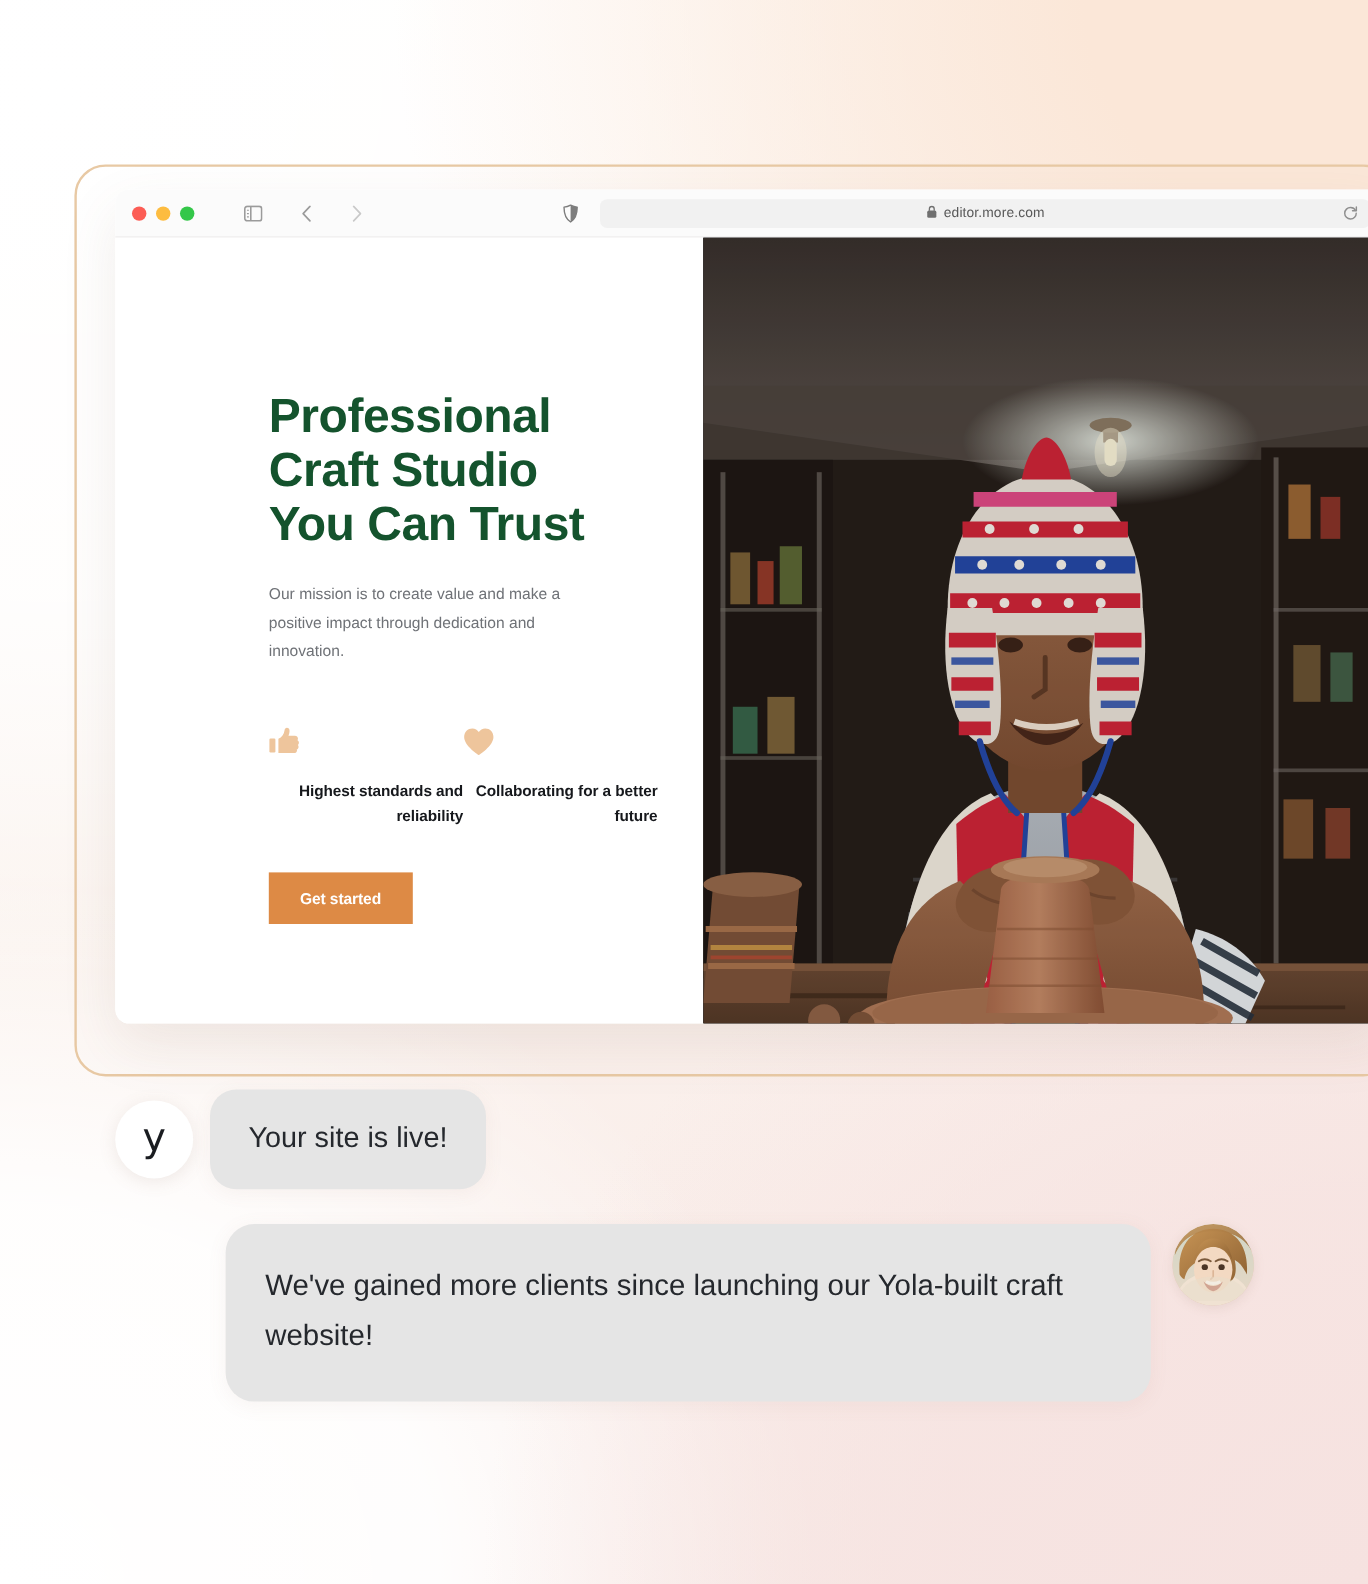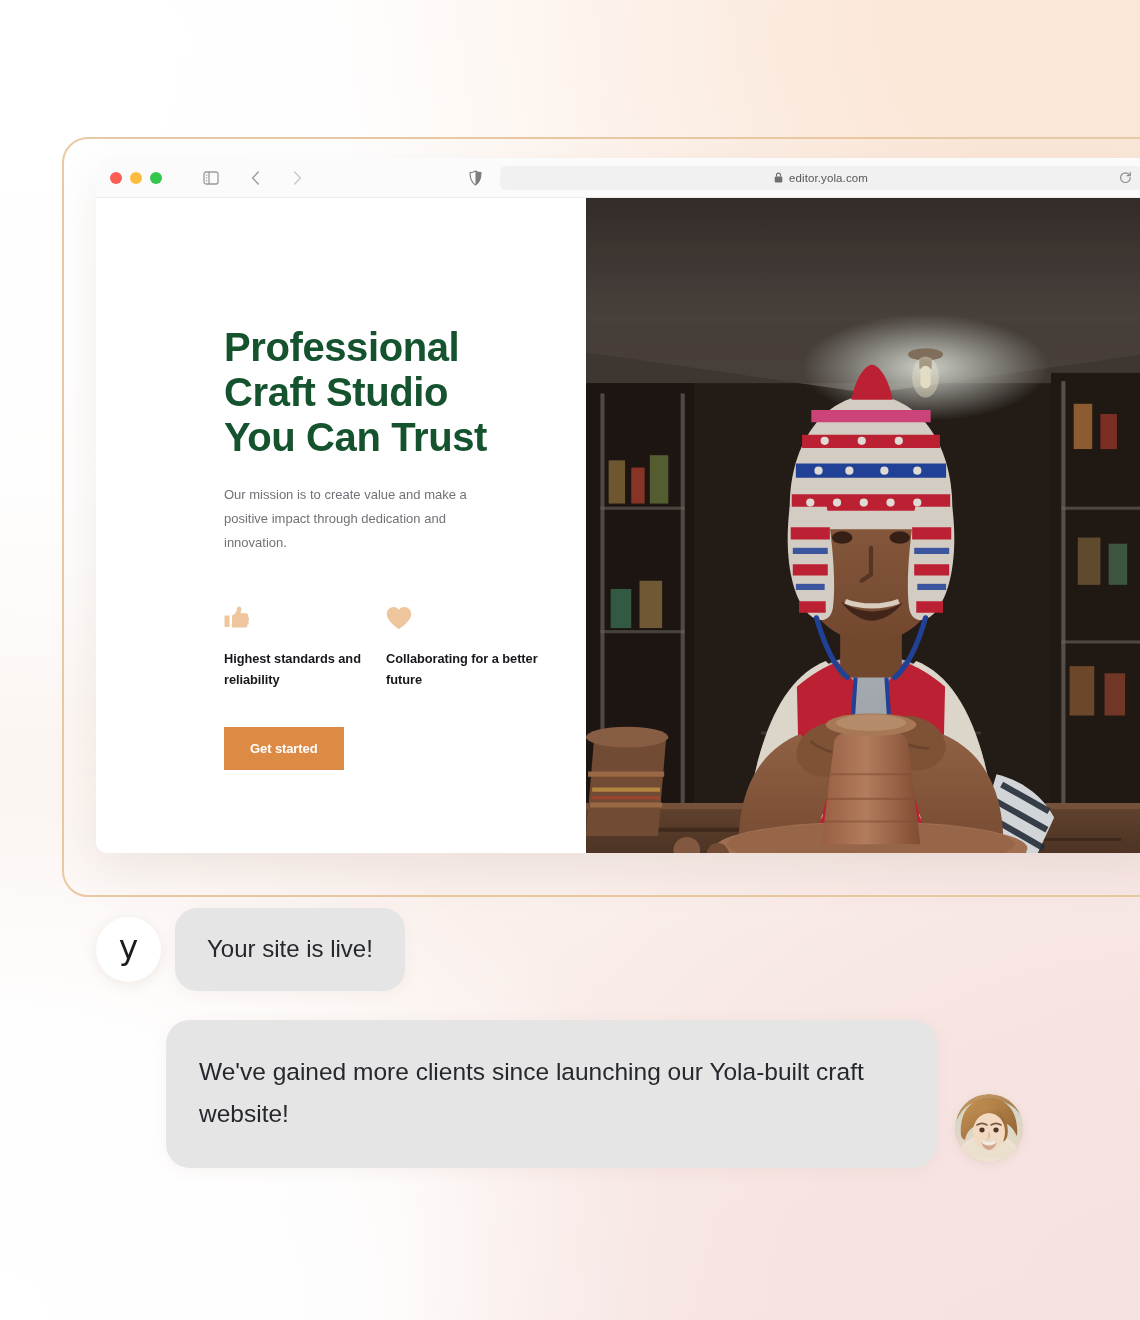--- a/index.html
+++ b/index.html
@@ -83,21 +83,21 @@
   }
   .hero-title {
     font-size:40px; line-height:1.13; font-weight:700;
     color:#14532d; letter-spacing:-.4px; max-width:300px;
   }
   .hero-sub {
     margin-top:22px; font-size:13px; line-height:1.85;
     color:#6f7277; max-width:280px;
   }
   .features { display:flex; gap:0; margin-top:45px; }
-  .feature { width:162px; }
+  .feature { width:162px;text-align:right; }
   .feat-ic { color:#eec59c; height:30px; display:flex; align-items:flex-end; }
   .feat-label {
     margin-top:18px; font-size:12.8px; font-weight:700;
     line-height:1.68; color:#16181c; letter-spacing:-.05px;
   }
   .cta {
     margin-top:36px; display:inline-block;
     background:#dd8a45; color:#fff;
     font-size:13px; font-weight:700;
     padding:14px 26px; border:none; border-radius:0;
@@ -121,21 +121,21 @@
     font-size:33px; font-weight:400; color:#1a1c20;
     line-height:1; font-family:"DejaVu Sans", sans-serif; margin-top:-3px;
   }
   .bubble {
     background:#e5e5e5; border-radius:22px;
     box-shadow:0 3px 16px rgba(150,120,105,.07);
   }
   .bubble-1 { padding:27px 32px; }
   .bubble-1 .txt { font-size:24px; color:#25282d; line-height:1.2; }
 
-  .row2 { left:166px; top:1020px; display:flex; align-items:flex-end; gap:18px; }
+  .row2 { left:188px; top:1020px; display:flex; gap:18px; }
   .bubble-2 { width:771px; padding:31px 33px 33px; border-radius:24px; }
   .bubble-2 .txt { font-size:24.5px; color:#25282d; line-height:1.72; }
   .avatar {
     width:68px; height:68px; border-radius:50%;
     overflow:hidden; flex-shrink:0; margin-bottom:6px;
     box-shadow:0 2px 10px rgba(140,110,95,.14);
     background:#e8cdbb;
   }
 </style>
 </head>
@@ -188,21 +188,21 @@
     </div>
 
     <div class="url-bar">
       <div class="url-inner">
         <span class="lock-ic">
           <svg width="9" height="11" viewBox="0 0 9 11" fill="none">
             <rect x=".7" y="4.5" width="7.6" height="6" rx="1.3" fill="currentColor"></rect>
             <path d="M2.5 4.6V3.1a2 2 0 014 0v1.5" stroke="currentColor" stroke-width="1.1" fill="none"></path>
           </svg>
         </span>
-        <span class="url-text">editor.yola.com</span>
+        <span class="url-text">editor.more.com</span>
       </div>
       <span class="reload-ic">
         <svg width="13" height="14" viewBox="0 0 13 14" fill="none">
           <path d="M11.2 6.6A4.8 4.8 0 116.5 1.9c1.8 0 3.4 1 4.2 2.5" stroke="currentColor" stroke-width="1.2" stroke-linecap="round" fill="none"></path>
           <path d="M11.3 1.4v3.3H8.1" stroke="currentColor" stroke-width="1.2" stroke-linecap="round" stroke-linejoin="round" fill="none"></path>
         </svg>
       </span>
     </div>
   </div>
 

